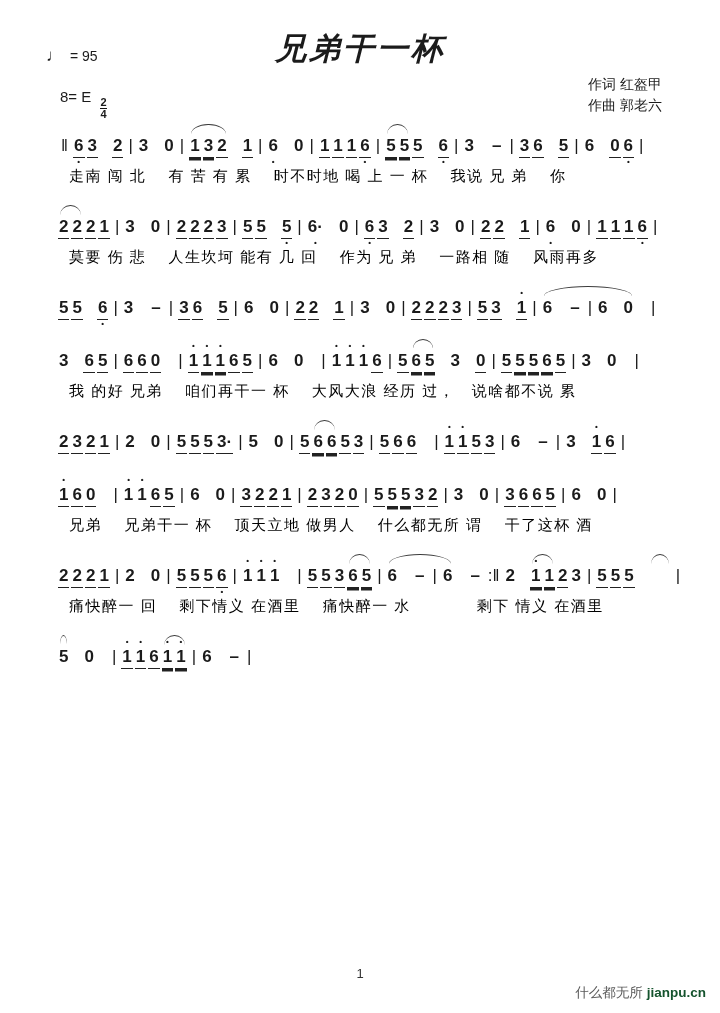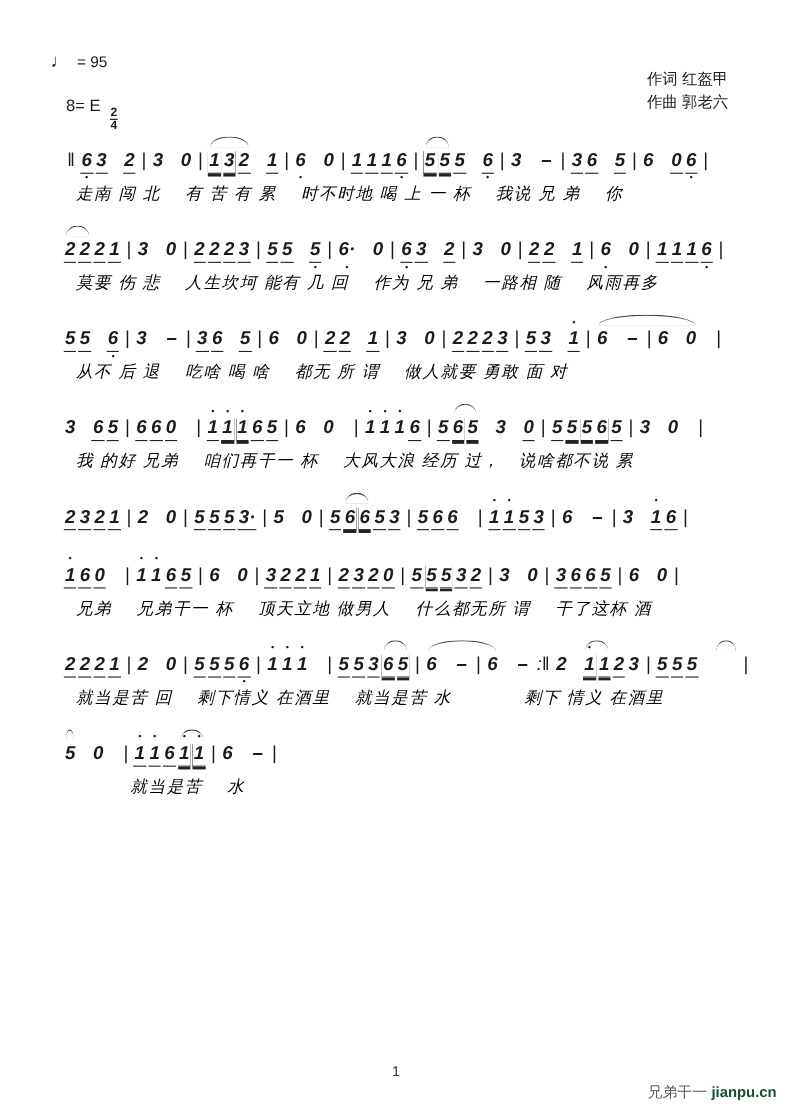--- a/index.html
+++ b/index.html
@@ -9,24 +9,24 @@
 
   
   .tempo{position:absolute;left:46px;top:46px;font-size:14px;}
   .tempo .note-glyph{font-size:17px;margin-right:3px;}
   .title{position:absolute;left:0;right:0;top:28px;margin:0;text-align:center;
          font-size:31px;font-weight:bold;font-style:italic;letter-spacing:3px;}
   .keysig{position:absolute;left:60px;top:88px;font-size:15px;}
   .frac{display:inline-flex;flex-direction:column;align-items:center;
         vertical-align:-4px;margin-left:5px;font-size:11px;line-height:11px;font-weight:bold;}
   .frac .den{border-top:1px solid #111;}
-  .credits{position:absolute;right:58px;top:61px;font-size:14px;line-height:21px;}
+  .credits{position:absolute;right:58px;top:74px;font-size:14px;line-height:21px;}
 
   
-  .score{position:absolute;left:57px;top:134px;right:25px;font-style:italic;}
+  .score{position:absolute;left:57px;top:134px;right:25px;}
   .system{margin-bottom:29px;}
   .notes-row{font-size:17px;font-weight:bold;line-height:24px;white-space:nowrap;}
   .grp{position:relative;display:inline-block;white-space:nowrap;}
   .grp.arc::before{content:"";position:absolute;top:-10px;left:3px;right:3px;height:9px;
         border-top:1.5px solid #3a3a3a;border-radius:50% 50% 0 0 / 100% 100% 0 0;}
   .tk{position:relative;display:inline-block;padding:0 1px;margin:0 1px;line-height:22px;}
   .tk.sp{width:8px;}
   .tk.bar{margin:0 3px;font-weight:normal;}
   .tk.dash{padding:0 3px;}
   .u1{border-bottom:1.7px solid #222;}
@@ -47,20 +47,21 @@
 </head>
 <body>
 
 <div class="page">
 
   <div class="tempo">
     <span class="note-glyph">♩</span>
     <span>= 95</span>
   </div>
 
+  <h1 class="title">兄弟干一杯</h1>
 
   <div class="keysig">
     <span>8= E</span>
     <span class="frac">
       <span class="num">2</span>
       <span class="den">4</span>
     </span>
   </div>
 
   <div class="credits">
@@ -72,42 +73,40 @@
       <div class="system">
         <div class="notes-row"><span class="grp"><span class="tk bar">‖</span></span><span class="grp"><span class="tk u1 ob">6</span><span class="tk u1">3</span><span class="tk sp">&nbsp;</span><span class="tk u1">2</span><span class="tk bar">|</span><span class="tk">3</span><span class="tk sp">&nbsp;</span><span class="tk">0</span><span class="tk bar">|</span></span><span class="grp arc"><span class="tk u2">1</span><span class="tk u2">3</span><span class="tk u1">2</span></span><span class="grp"><span class="tk sp">&nbsp;</span><span class="tk u1">1</span><span class="tk bar">|</span><span class="tk ob">6</span><span class="tk sp">&nbsp;</span><span class="tk">0</span><span class="tk bar">|</span><span class="tk u1">1</span><span class="tk u1">1</span><span class="tk u1">1</span><span class="tk u1 ob">6</span><span class="tk bar">|</span></span><span class="grp arc"><span class="tk u2">5</span><span class="tk u2">5</span></span><span class="grp"><span class="tk u1">5</span><span class="tk sp">&nbsp;</span><span class="tk u1 ob">6</span><span class="tk bar">|</span><span class="tk">3</span><span class="tk sp">&nbsp;</span><span class="tk dash">–</span><span class="tk bar">|</span><span class="tk u1">3</span><span class="tk u1">6</span><span class="tk sp">&nbsp;</span><span class="tk u1">5</span><span class="tk bar">|</span><span class="tk">6</span><span class="tk sp">&nbsp;</span><span class="tk u1">0</span><span class="tk u1 ob">6</span><span class="tk bar">|</span></span></div>
         <div class="lyrics-row">走南 闯 北　 有 苦 有 累　 时不时地 喝 上 一 杯　 我说 兄 弟　 你</div>
       </div>
       <div class="system">
         <div class="notes-row"><span class="grp arc"><span class="tk u1">2</span><span class="tk u1">2</span></span><span class="grp"><span class="tk u1">2</span><span class="tk u1">1</span><span class="tk bar">|</span><span class="tk">3</span><span class="tk sp">&nbsp;</span><span class="tk">0</span><span class="tk bar">|</span><span class="tk u1">2</span><span class="tk u1">2</span><span class="tk u1">2</span><span class="tk u1">3</span><span class="tk bar">|</span><span class="tk u1">5</span><span class="tk u1">5</span><span class="tk sp">&nbsp;</span><span class="tk u1 ob">5</span><span class="tk bar">|</span><span class="tk ob">6·</span><span class="tk sp">&nbsp;</span><span class="tk">0</span><span class="tk bar">|</span><span class="tk u1 ob">6</span><span class="tk u1">3</span><span class="tk sp">&nbsp;</span><span class="tk u1">2</span><span class="tk bar">|</span><span class="tk">3</span><span class="tk sp">&nbsp;</span><span class="tk">0</span><span class="tk bar">|</span><span class="tk u1">2</span><span class="tk u1">2</span><span class="tk sp">&nbsp;</span><span class="tk u1">1</span><span class="tk bar">|</span><span class="tk ob">6</span><span class="tk sp">&nbsp;</span><span class="tk">0</span><span class="tk bar">|</span><span class="tk u1">1</span><span class="tk u1">1</span><span class="tk u1">1</span><span class="tk u1 ob">6</span><span class="tk bar">|</span></span></div>
         <div class="lyrics-row">莫要 伤 悲　 人生坎坷 能有 几 回　 作为 兄 弟　 一路相 随　 风雨再多</div>
       </div>
       <div class="system">
         <div class="notes-row"><span class="grp"><span class="tk u1">5</span><span class="tk u1">5</span><span class="tk sp">&nbsp;</span><span class="tk u1 ob">6</span><span class="tk bar">|</span><span class="tk">3</span><span class="tk sp">&nbsp;</span><span class="tk dash">–</span><span class="tk bar">|</span><span class="tk u1">3</span><span class="tk u1">6</span><span class="tk sp">&nbsp;</span><span class="tk u1">5</span><span class="tk bar">|</span><span class="tk">6</span><span class="tk sp">&nbsp;</span><span class="tk">0</span><span class="tk bar">|</span><span class="tk u1">2</span><span class="tk u1">2</span><span class="tk sp">&nbsp;</span><span class="tk u1">1</span><span class="tk bar">|</span><span class="tk">3</span><span class="tk sp">&nbsp;</span><span class="tk">0</span><span class="tk bar">|</span><span class="tk u1">2</span><span class="tk u1">2</span><span class="tk u1">2</span><span class="tk u1">3</span><span class="tk bar">|</span><span class="tk u1">5</span><span class="tk u1">3</span><span class="tk sp">&nbsp;</span><span class="tk u1 oa">1</span><span class="tk bar">|</span></span><span class="grp arc"><span class="tk">6</span><span class="tk sp">&nbsp;</span><span class="tk dash">–</span><span class="tk bar">|</span><span class="tk">6</span><span class="tk sp">&nbsp;</span><span class="tk">0</span></span><span class="grp"><span class="tk sp">&nbsp;</span><span class="tk bar">|</span></span></div>
-        <div class="lyrics-row">从不 后 退　 吃啥 喝 啥　 都无 所 谓　 做人就要 勇敢 面 对</div>
       </div>
       <div class="system">
         <div class="notes-row"><span class="grp"><span class="tk">3</span><span class="tk sp">&nbsp;</span><span class="tk u1">6</span><span class="tk u1">5</span><span class="tk bar">|</span><span class="tk u1">6</span><span class="tk u1">6</span><span class="tk u1">0</span><span class="tk sp">&nbsp;</span><span class="tk bar">|</span><span class="tk u1 oa">1</span><span class="tk u2 oa">1</span><span class="tk u2 oa">1</span><span class="tk u1">6</span><span class="tk u1">5</span><span class="tk bar">|</span><span class="tk">6</span><span class="tk sp">&nbsp;</span><span class="tk">0</span><span class="tk sp">&nbsp;</span><span class="tk bar">|</span><span class="tk oa">1</span><span class="tk oa">1</span><span class="tk oa">1</span><span class="tk u1">6</span><span class="tk bar">|</span><span class="tk u1">5</span></span><span class="grp arc"><span class="tk u2">6</span><span class="tk u2">5</span></span><span class="grp"><span class="tk sp">&nbsp;</span><span class="tk">3</span><span class="tk sp">&nbsp;</span><span class="tk u1">0</span><span class="tk bar">|</span><span class="tk u1">5</span><span class="tk u2">5</span><span class="tk u2">5</span><span class="tk u2">6</span><span class="tk u1">5</span><span class="tk bar">|</span><span class="tk">3</span><span class="tk sp">&nbsp;</span><span class="tk">0</span><span class="tk sp">&nbsp;</span><span class="tk bar">|</span></span></div>
         <div class="lyrics-row">我 的好 兄弟　 咱们再干一 杯　 大风大浪 经历 过，　说啥都不说 累</div>
       </div>
       <div class="system">
         <div class="notes-row"><span class="grp"><span class="tk u1">2</span><span class="tk u1">3</span><span class="tk u1">2</span><span class="tk u1">1</span><span class="tk bar">|</span><span class="tk">2</span><span class="tk sp">&nbsp;</span><span class="tk">0</span><span class="tk bar">|</span><span class="tk u1">5</span><span class="tk u1">5</span><span class="tk u1">5</span><span class="tk u1">3·</span><span class="tk bar">|</span><span class="tk">5</span><span class="tk sp">&nbsp;</span><span class="tk">0</span><span class="tk bar">|</span><span class="tk u1">5</span></span><span class="grp arc"><span class="tk u2">6</span><span class="tk u2">6</span></span><span class="grp"><span class="tk u1">5</span><span class="tk u1">3</span><span class="tk bar">|</span><span class="tk u1">5</span><span class="tk u1">6</span><span class="tk u1">6</span><span class="tk sp">&nbsp;</span><span class="tk bar">|</span><span class="tk u1 oa">1</span><span class="tk u1 oa">1</span><span class="tk u1">5</span><span class="tk u1">3</span><span class="tk bar">|</span><span class="tk">6</span><span class="tk sp">&nbsp;</span><span class="tk dash">–</span><span class="tk bar">|</span><span class="tk">3</span><span class="tk sp">&nbsp;</span><span class="tk u1 oa">1</span><span class="tk u1">6</span><span class="tk bar">|</span></span></div>
       </div>
       <div class="system">
         <div class="notes-row"><span class="grp"><span class="tk u1 oa">1</span><span class="tk u1">6</span><span class="tk u1">0</span><span class="tk sp">&nbsp;</span><span class="tk bar">|</span><span class="tk oa">1</span><span class="tk oa">1</span><span class="tk u1">6</span><span class="tk u1">5</span><span class="tk bar">|</span><span class="tk">6</span><span class="tk sp">&nbsp;</span><span class="tk">0</span><span class="tk bar">|</span><span class="tk u1">3</span><span class="tk u1">2</span><span class="tk u1">2</span><span class="tk u1">1</span><span class="tk bar">|</span><span class="tk u1">2</span><span class="tk u1">3</span><span class="tk u1">2</span><span class="tk u1">0</span><span class="tk bar">|</span><span class="tk u1">5</span><span class="tk u2">5</span><span class="tk u2">5</span><span class="tk u1">3</span><span class="tk u1">2</span><span class="tk bar">|</span><span class="tk">3</span><span class="tk sp">&nbsp;</span><span class="tk">0</span><span class="tk bar">|</span><span class="tk u1">3</span><span class="tk u1">6</span><span class="tk u1">6</span><span class="tk u1">5</span><span class="tk bar">|</span><span class="tk">6</span><span class="tk sp">&nbsp;</span><span class="tk">0</span><span class="tk bar">|</span></span></div>
         <div class="lyrics-row">兄弟　 兄弟干一 杯　 顶天立地 做男人　 什么都无所 谓　 干了这杯 酒</div>
       </div>
       <div class="system">
         <div class="notes-row"><span class="grp"><span class="tk u1">2</span><span class="tk u1">2</span><span class="tk u1">2</span><span class="tk u1">1</span><span class="tk bar">|</span><span class="tk">2</span><span class="tk sp">&nbsp;</span><span class="tk">0</span><span class="tk bar">|</span><span class="tk u1">5</span><span class="tk u1">5</span><span class="tk u1">5</span><span class="tk u1 ob">6</span><span class="tk bar">|</span><span class="tk oa">1</span><span class="tk oa">1</span><span class="tk oa">1</span><span class="tk sp">&nbsp;</span><span class="tk bar">|</span><span class="tk u1">5</span><span class="tk u1">5</span><span class="tk u1">3</span></span><span class="grp arc"><span class="tk u2">6</span><span class="tk u2">5</span></span><span class="grp"><span class="tk bar">|</span></span><span class="grp arc"><span class="tk">6</span><span class="tk sp">&nbsp;</span><span class="tk dash">–</span><span class="tk bar">|</span><span class="tk">6</span></span><span class="grp"><span class="tk sp">&nbsp;</span><span class="tk dash">–</span><span class="tk bar">:‖</span><span class="tk">2</span><span class="tk sp">&nbsp;</span></span><span class="grp arc"><span class="tk u2 oa">1</span><span class="tk u2">1</span></span><span class="grp"><span class="tk u1">2</span><span class="tk">3</span><span class="tk bar">|</span><span class="tk u1">5</span><span class="tk u1">5</span><span class="tk u1">5</span><span class="tk sp">&nbsp;</span></span><span class="grp arc"><span class="tk sp">&nbsp;</span><span class="tk sp">&nbsp;</span></span><span class="grp"><span class="tk bar">|</span></span></div>
-        <div class="lyrics-row">就当是苦 回　 剩下情义 在酒里　 就当是苦 水　　　　剩下 情义 在酒里</div>
+        <div class="lyrics-row">痛快醉一 回　 剩下情义 在酒里　 痛快醉一 水　　　　剩下 情义 在酒里</div>
       </div>
       <div class="system">
         <div class="notes-row"><span class="grp arc"><span class="tk">5</span></span><span class="grp"><span class="tk sp">&nbsp;</span><span class="tk">0</span><span class="tk sp">&nbsp;</span><span class="tk bar">|</span><span class="tk u1 oa">1</span><span class="tk u1 oa">1</span><span class="tk u1">6</span></span><span class="grp arc"><span class="tk u2 oa">1</span><span class="tk u2 oa">1</span></span><span class="grp"><span class="tk bar">|</span><span class="tk">6</span><span class="tk sp">&nbsp;</span><span class="tk dash">–</span><span class="tk bar">|</span></span></div>
-        <div class="lyrics-row">　　　就当是苦　 水</div>
       </div>
     </main>
 
   <div class="pageno">1</div>
 
   <div class="site">
-    <span class="site-name">兄弟干一</span><a class="site-domain">jianpu.cn</a>
+    <span class="site-name">什么都无所</span><a class="site-domain">jianpu.cn</a>
   </div>
 
 </div>
 
 </body></html>

